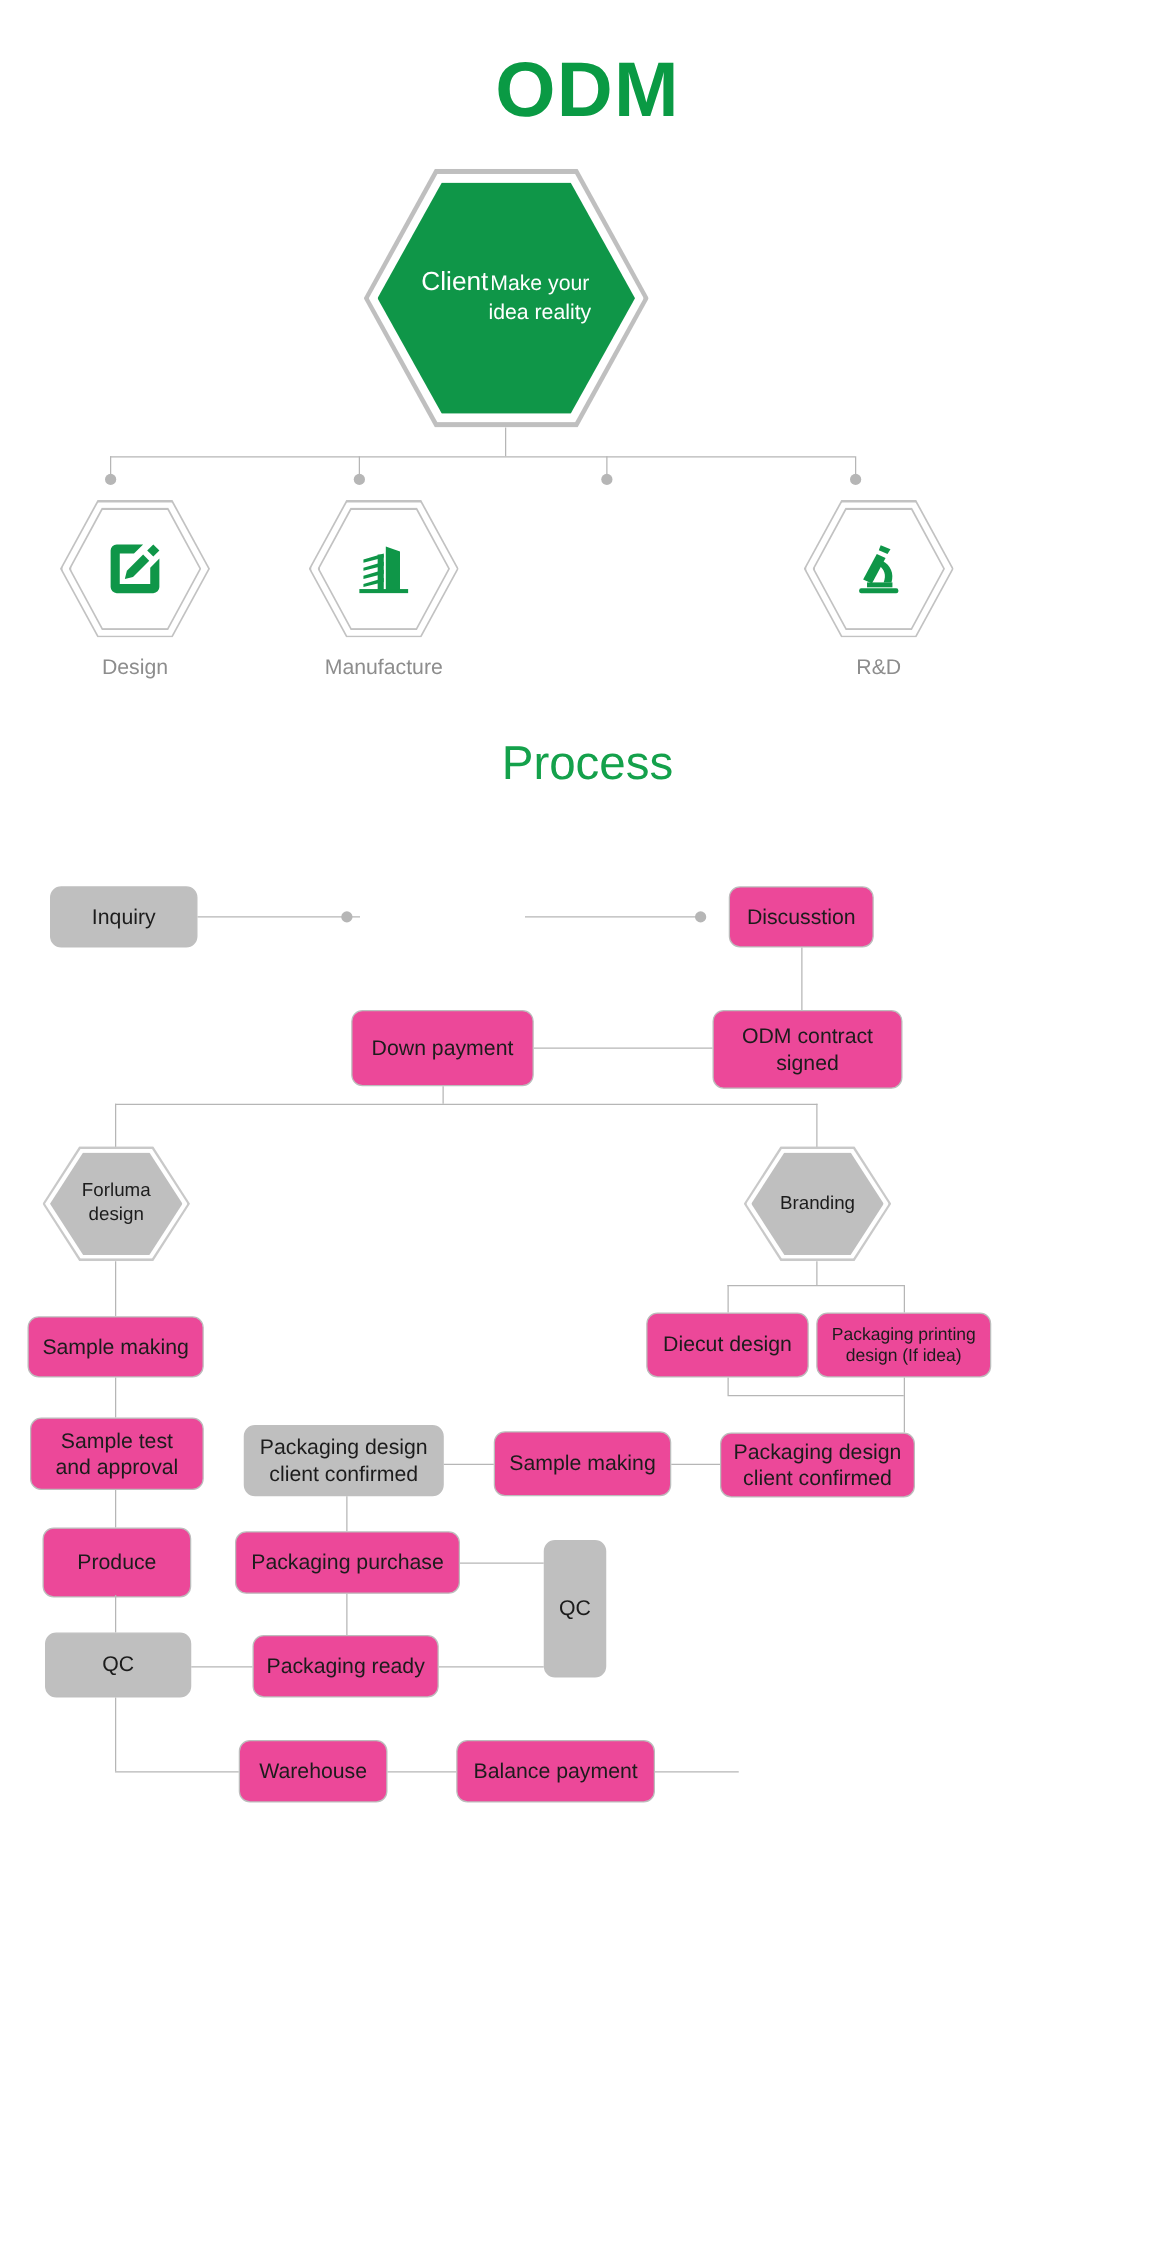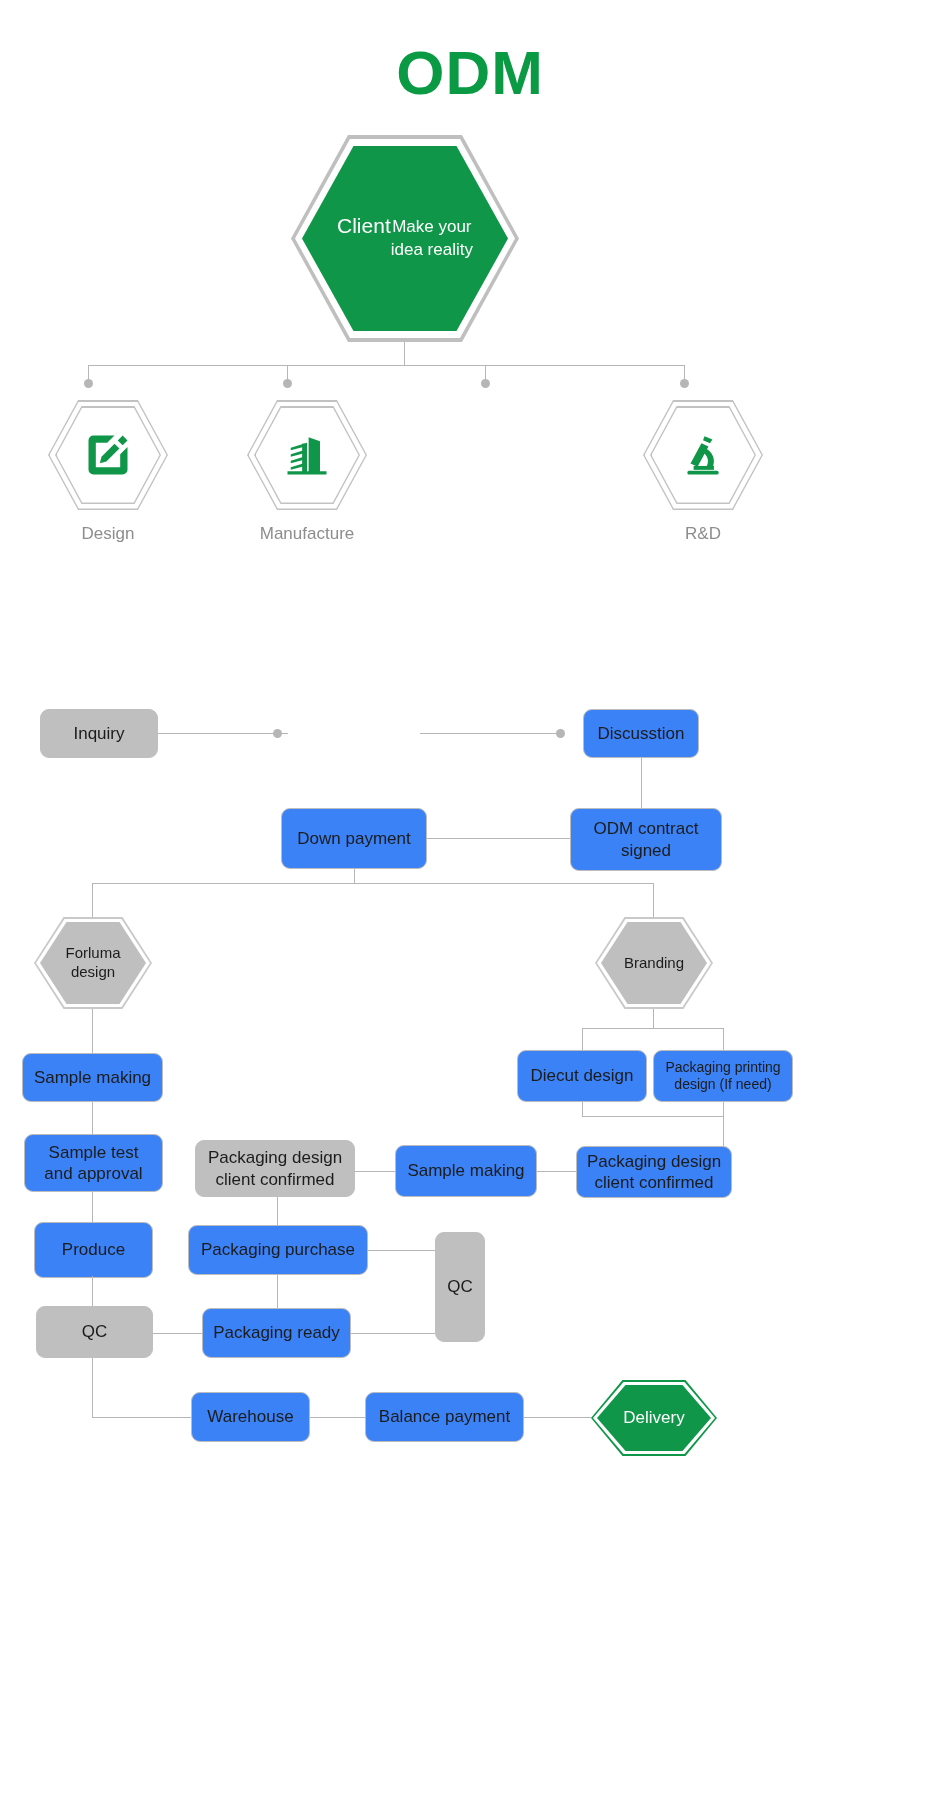--- a/index.html
+++ b/index.html
@@ -65,21 +65,21 @@
         clip-path:polygon(25% 0%,75% 0%,100% 50%,75% 100%,25% 100%,0% 50%);}
   .svc-icon{position:absolute;left:0;top:0;width:120px;height:110px;
         display:flex;align-items:center;justify-content:center;}
   .svc-label{margin-top:14px;text-align:center;font-size:17px;color:#8d8d8d;}
 
   
   .node{
     position:absolute;box-sizing:border-box;
     display:flex;align-items:center;justify-content:center;text-align:center;
     font-size:17px;color:#1c1c1c;line-height:1.25;
-    border:1px solid #bcbcbc;border-radius:9px;background:#3b82f6;
+    border:1px solid #bcbcbc;border-radius:9px;background:#ec4899;
     padding:2px 6px;
   }
   .node.gray{background:#bfbfbf;border-color:#bfbfbf;}
   .node.small{font-size:14px;}
 
   .hexnode{position:absolute;}
   .hexnode .ho{position:absolute;inset:0;background:#c9c9c9;
     clip-path:polygon(25% 0%,75% 0%,100% 50%,75% 100%,25% 100%,0% 50%);}
   .hexnode .hw{position:absolute;left:2px;top:2px;right:2px;bottom:2px;background:#fff;
     clip-path:polygon(25% 0%,75% 0%,100% 50%,75% 100%,25% 100%,0% 50%);}
@@ -172,20 +172,21 @@
           <path d="M30 17l9 4-14 26-9-4z" fill="#0f9648"></path>
           <path d="M36 24c8 4 12 13 9 22h-8c3-7 1-14-6-18z" fill="#0f9648"></path>
           <rect x="20" y="46" width="26" height="5" fill="#0f9648"></rect>
           <rect x="12" y="52" width="40" height="5" rx="2" fill="#0f9648"></rect>
         </svg>
       </div>
     </div>
     <div class="svc-label">R&amp;D</div>
   </div>
 
+  <div class="title-process">Process</div>
 
   <div class="ln h" style="left:158px;top:733px;width:130px;"></div>
   <div class="dot" style="left:273px;top:729px;"></div>
   <div class="ln h" style="left:420px;top:733px;width:142px;"></div>
   <div class="dot" style="left:556px;top:729px;"></div>
 
   <div class="node gray" style="left:40px;top:709px;width:118px;height:49px;">
     <span>Inquiry</span>
   </div>
 
@@ -258,21 +259,21 @@
   <div class="ln h" style="left:582px;top:1028px;width:142px;"></div>
   <div class="ln v" style="left:582px;top:1028px;height:22px;"></div>
   <div class="ln v" style="left:723px;top:1028px;height:22px;"></div>
 
   <div class="node" style="left:517px;top:1050px;width:130px;height:52px;">
     <span>Diecut design</span>
   </div>
   <div class="node small" style="left:653px;top:1050px;width:140px;height:52px;">
     <div>
       <div>Packaging printing</div>
-      <div>design (If need)</div>
+      <div>design (If idea)</div>
     </div>
   </div>
 
   <div class="ln v" style="left:582px;top:1102px;height:14px;"></div>
   <div class="ln v" style="left:723px;top:1102px;height:44px;"></div>
   <div class="ln h" style="left:582px;top:1116px;width:141px;"></div>
 
   <div class="node" style="left:576px;top:1146px;width:156px;height:52px;">
     <div>
       <div>Packaging design</div>
@@ -315,22 +316,14 @@
 
   <div class="node" style="left:191px;top:1392px;width:119px;height:50px;">
     <span>Warehouse</span>
   </div>
   <div class="ln h" style="left:310px;top:1417px;width:55px;"></div>
   <div class="node" style="left:365px;top:1392px;width:159px;height:50px;">
     <span>Balance payment</span>
   </div>
   <div class="ln h" style="left:524px;top:1417px;width:67px;"></div>
 
-  <div class="hexnode green" style="left:591px;top:1380px;width:126px;height:76px;">
-    <div class="ho"></div>
-      <div class="hw"></div>
-      <div class="hf"></div>
-    <div class="ht">
-        <span>Delivery</span>
-      </div>
-  </div>
 
 </div>
 
 </body></html>

